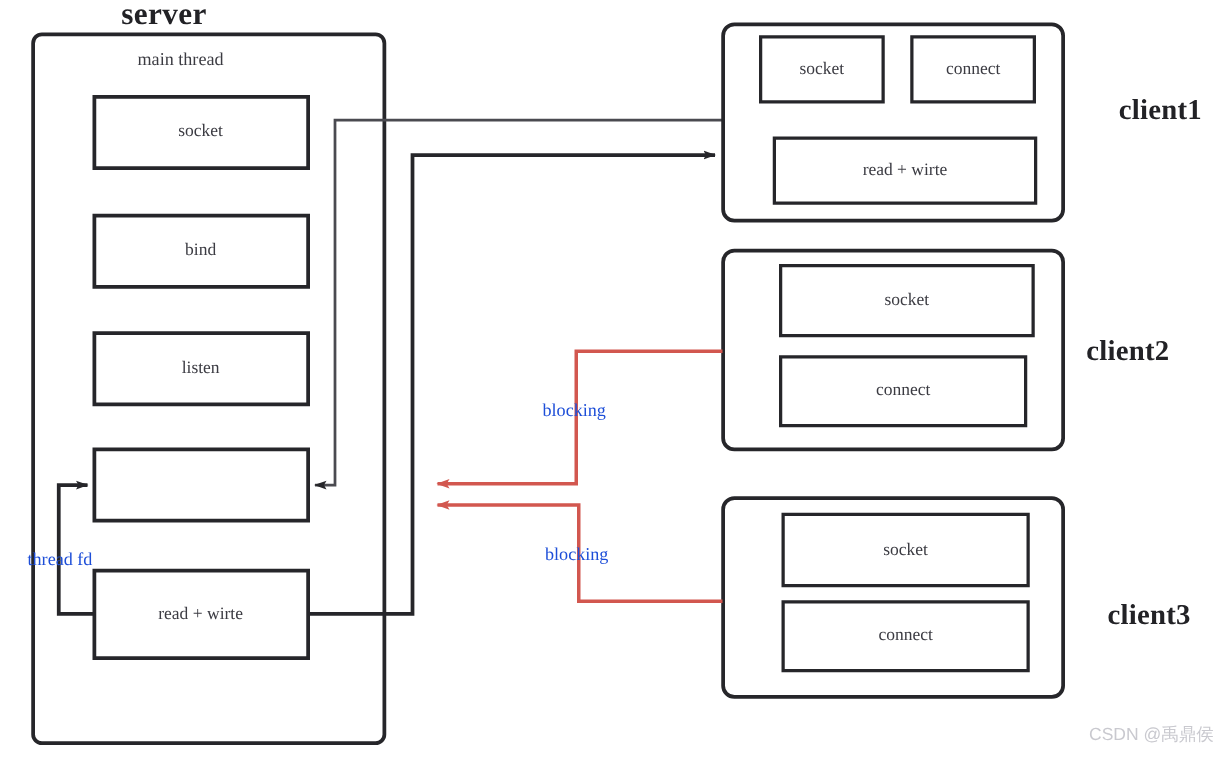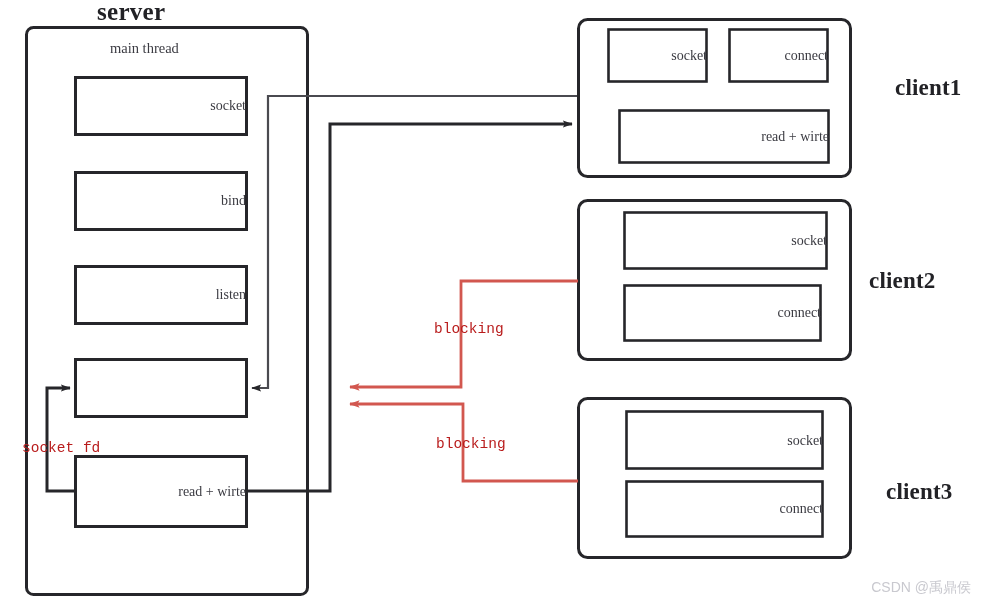--- a/index.html
+++ b/index.html
@@ -43,28 +43,28 @@
   }
   #client1-title { left: 863px; top: 75px; margin-left: 32px; }
   #client2-title { left: 869px; top: 268px; }
   #client3-title { left: 886px; top: 479px; }
   .node-label {
     position: absolute;
     font-family: "Liberation Serif", "DejaVu Serif", serif;
     font-size: 14px;
     color: #3b3b42;
     white-space: nowrap;
-    text-align: right;
+    text-align: center;
     pointer-events: none;
   }
   .edge-label {
     position: absolute;
-    font-family: Liberation Mono, monospace;
+    font-family: Liberation Serif, serif;
     font-size: 14.5px;
-    color: #b91c1c;
+    color: #1d4ed8;
     white-space: nowrap;
   }
   #main-thread-label {
     left: 110px;
     top: 40px;
     font-size: 14.5px;
     color: #3b3b42;
   }
   #watermark {
     position: absolute;
@@ -125,21 +125,21 @@
 
   <div class="grp-title" id="server-title">server</div>
 
   <div class="node-label" id="main-thread-label">main  thread</div>
 
   <div class="node-label" style="left:75px; top:98px; width:171px;">socket</div>
   <div class="node-label" style="left:75px; top:193px; width:171px;">bind</div>
   <div class="node-label" style="left:75px; top:287px; width:171px;">listen</div>
   <div class="node-label" style="left:75px; top:484px; width:171px;">read + wirte</div>
 
-  <div class="edge-label" style="left:22px; top:440px;">socket fd</div>
+  <div class="edge-label" style="left:22px; top:440px;">thread fd</div>
 
   <div class="grp-title client-title" id="client1-title">client1</div>
   <div class="node-label" style="left:608px; top:48px; width:99px;">socket</div>
   <div class="node-label" style="left:729px; top:48px; width:99px;">connect</div>
   <div class="node-label" style="left:619px; top:129px; width:210px;">read  + wirte</div>
 
   <div class="grp-title client-title" id="client2-title">client2</div>
   <div class="node-label" style="left:624px; top:233px; width:203px;">socket</div>
   <div class="node-label" style="left:624px; top:305px; width:197px;">connect</div>
 

